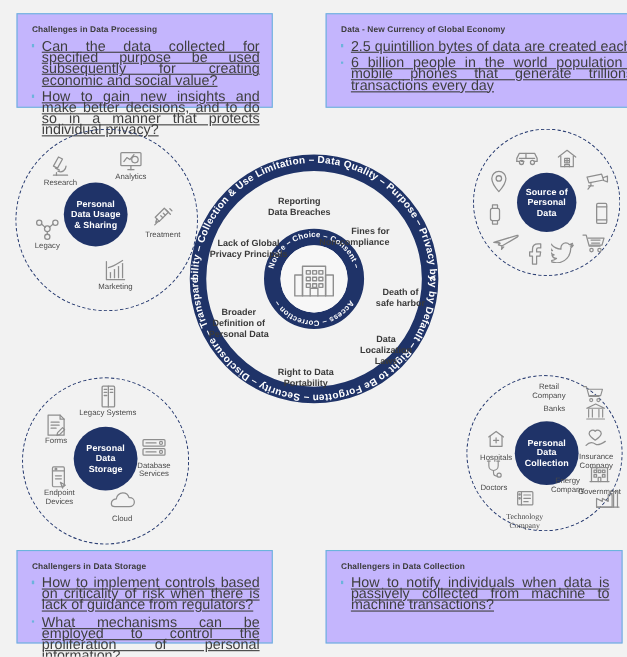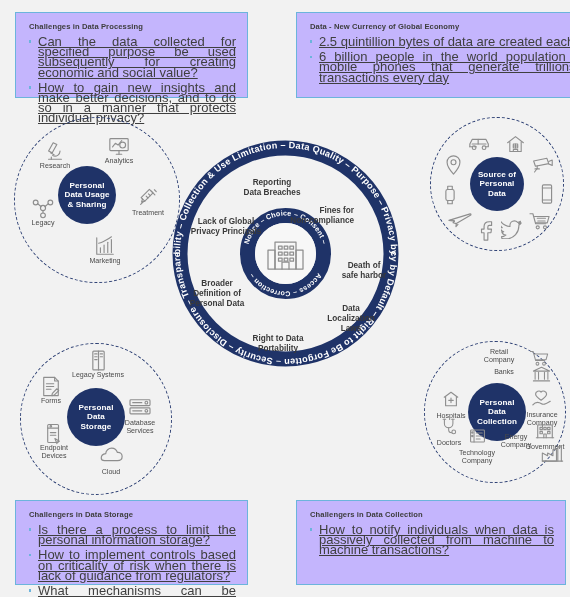--- a/index.html
+++ b/index.html
@@ -111,21 +111,21 @@
   <div class="box-title">Data - New Currency of Global Economy</div>
   <ul>
     <li class="nojust"><span class="bullet"></span><span>2.5 quintillion bytes of data are created each day</span></li>
     <li class="nojust"><span class="bullet"></span><span>6 billion people in the world population have mobile phones that generate trillions of transactions every day</span></li>
   </ul>
 </div>
 
 <div class="box" id="box-bl">
   <div class="box-title">Challengers in Data Storage</div>
   <ul>
-    <li class="nojust"><span class="bullet"></span><span>Is there a process to limit the personal information storage?</span></li>
+    <li class="nojust"><span class="bullet"></span></li>
     <li><span class="bullet"></span><span>How to implement controls based on criticality of risk when there is lack of guidance from regulators?</span></li>
     <li><span class="bullet"></span><span>What mechanisms can be employed to control the proliferation of personal information?</span></li>
   </ul>
 </div>
 
 <div class="box" id="box-br">
   <div class="box-title">Challengers in Data Collection</div>
   <ul>
     <li class="nojust"><span class="bullet"></span><span>How to notify individuals when data is passively collected from machine to machine transactions?</span></li>
   </ul>
@@ -561,21 +561,21 @@
   <div class="node" style="left:128px;top:104px;width:28px;margin-left:-14px;">
     <span class="ico">
       <svg width="23" height="18" viewBox="0 0 26 20">
           <path class="ic" d="M1.5 18 V9 l6 3 V9 l6 3 V5 h4 v13 Z"></path>
           <path class="ic" d="M19 18 V2 h4 v16"></path>
           <path class="ic" d="M1.5 18 h23"></path>
         </svg>
     </span>
   </div>
 
-  <div class="node" style="left:53px;top:86px;width:60px;margin-left:-30px;">
+  <div class="node" style="left:53px;top:103px;width:60px;margin-left:-30px;font-family:Liberation Serif, serif;">
     <span class="ico">
       <svg width="19" height="18" viewBox="0 0 22 20">
           <rect class="ic" x="3" y="3" width="16" height="14" rx="1"></rect>
           <path class="ic" d="M7 3 v14"></path>
           <path class="ic" d="M9.5 6.5 h7"></path>
           <path class="ic" d="M9.5 10 h7"></path>
           <path class="ic" d="M9.5 13.5 h4.5"></path>
           <circle class="ic" cx="5" cy="6" r="0.8"></circle>
           <circle class="ic" cx="5" cy="10" r="0.8"></circle>
         </svg>

